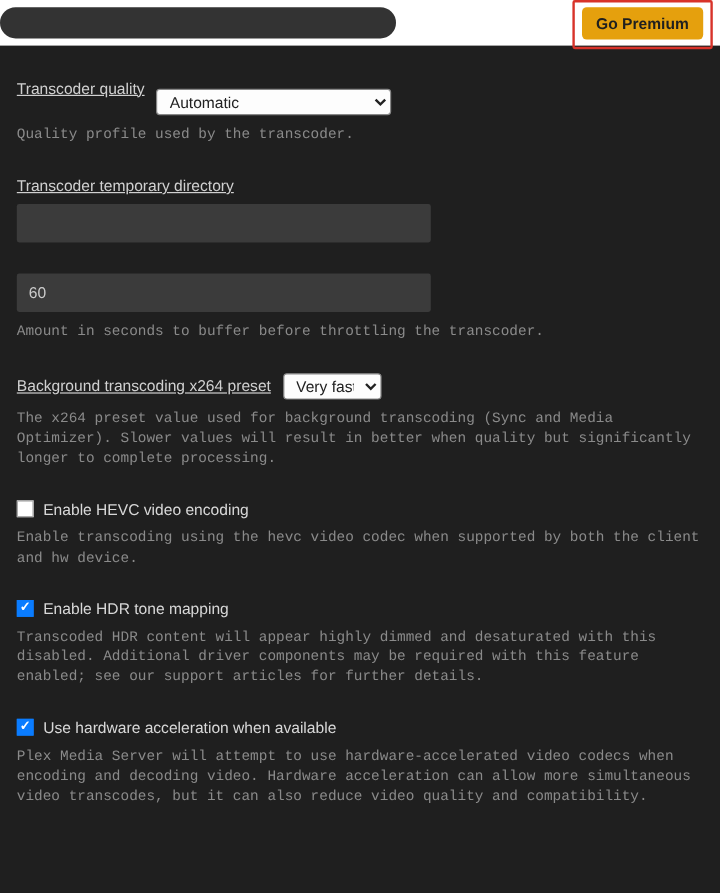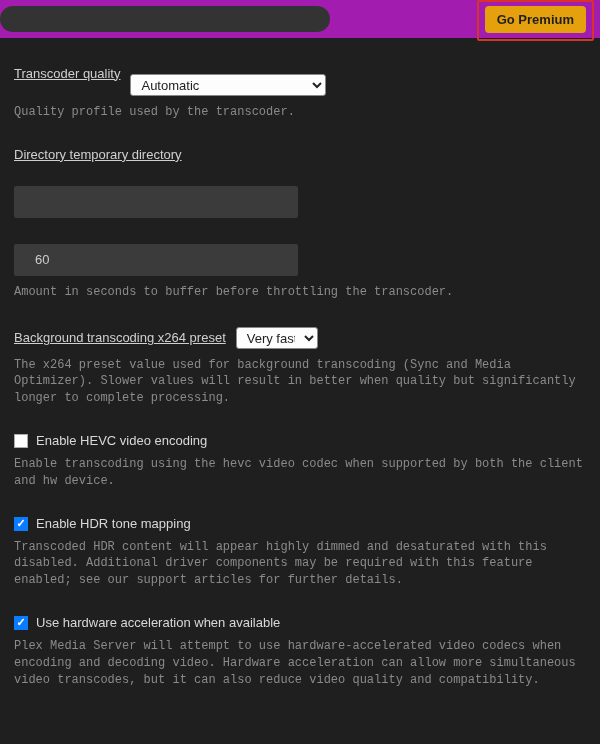--- a/index.html
+++ b/index.html
@@ -8,21 +8,21 @@
     color: #c9c9c9;
     font-family: -apple-system, BlinkMacSystemFont, "Segoe UI", Arial, sans-serif;
     font-size: 13px;
     width: 600px;
     height: 744px;
     overflow: hidden;
     position: relative;
   }
   .topbar {
     height: 38px;
-    background: #a21caf;
+    background: #ffffff;
     position: relative;
   }
   .search-pill {
     position: absolute;
     left: 0;
     top: 6px;
     height: 26px;
     width: 330px;
     background: #333333;
     border-radius: 14px;
@@ -73,33 +73,33 @@
   .help {
     color: #8a8a8a;
     font-size: 12px;
     margin-top: 8px;
     line-height: 1.4;
     font-family: Liberation Mono, monospace;
   }
   .block { margin-top: 26px; }
   .text-input {
     display: block;
-    width: 284px;
+    width: 345px;
     height: 32px;
     background: #3b3b3b;
     border: none;
     border-radius: 2px;
     color: #ccc;
-    padding: 0 21px;
+    padding: 0 10px;
     font-size: 13px;
-    margin-top: 24px;
+    margin-top: 8px;
   }
   .check-row {
     display: flex;
-    align-items: flex-end;
+    align-items: flex-start;
     gap: 8px;
   }
   .checkbox {
     width: 14px;
     height: 14px;
     border: 1px solid #aaa;
     background: #fff;
     display: inline-flex;
     align-items: center;
     justify-content: center;
@@ -136,21 +136,21 @@
 
   <div class="row-inline">
     <span class="setting-label">Transcoder quality</span>
     <select class="select-wide">
       <option>Automatic</option>
     </select>
   </div>
   <div class="help">Quality profile used by the transcoder.</div>
 
   <div class="block">
-    <div class="setting-label">Directory temporary directory</div>
+    <div class="setting-label">Transcoder temporary directory</div>
     <input class="text-input" value="" style="">
   </div>
 
   <div class="block">
     <input class="text-input" value="60" style="">
     <div class="help">Amount in seconds to buffer before throttling the transcoder.</div>
   </div>
 
   <div class="block">
     <div class="row-inline">

